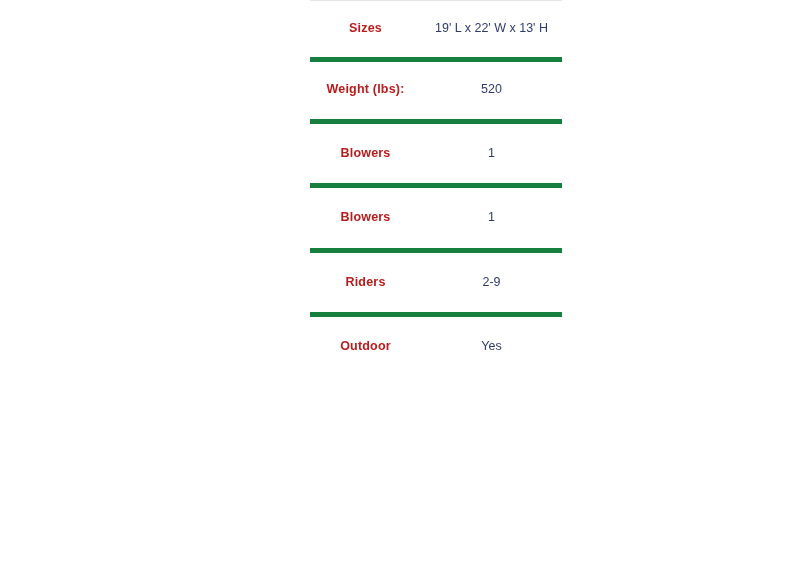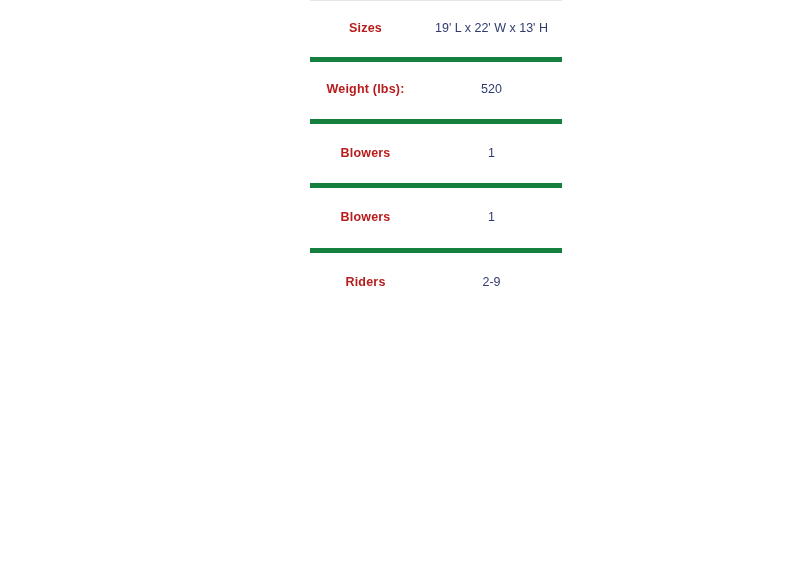--- a/index.html
+++ b/index.html
@@ -87,15 +87,19 @@
         <td class="spec-value">1</td>
       </tr>
       <tr class="r-blowers">
         <td class="spec-label">Blowers</td>
         <td class="spec-value">1</td>
       </tr>
       <tr class="r-riders">
         <td class="spec-label">Riders</td>
         <td class="spec-value">2-9</td>
       </tr>
+      <tr class="r-outdoor">
+        <td class="spec-label">Outdoor</td>
+        <td class="spec-value">Yes</td>
+      </tr>
     </tbody>
   </table>
 </div>
 
 </body></html>

